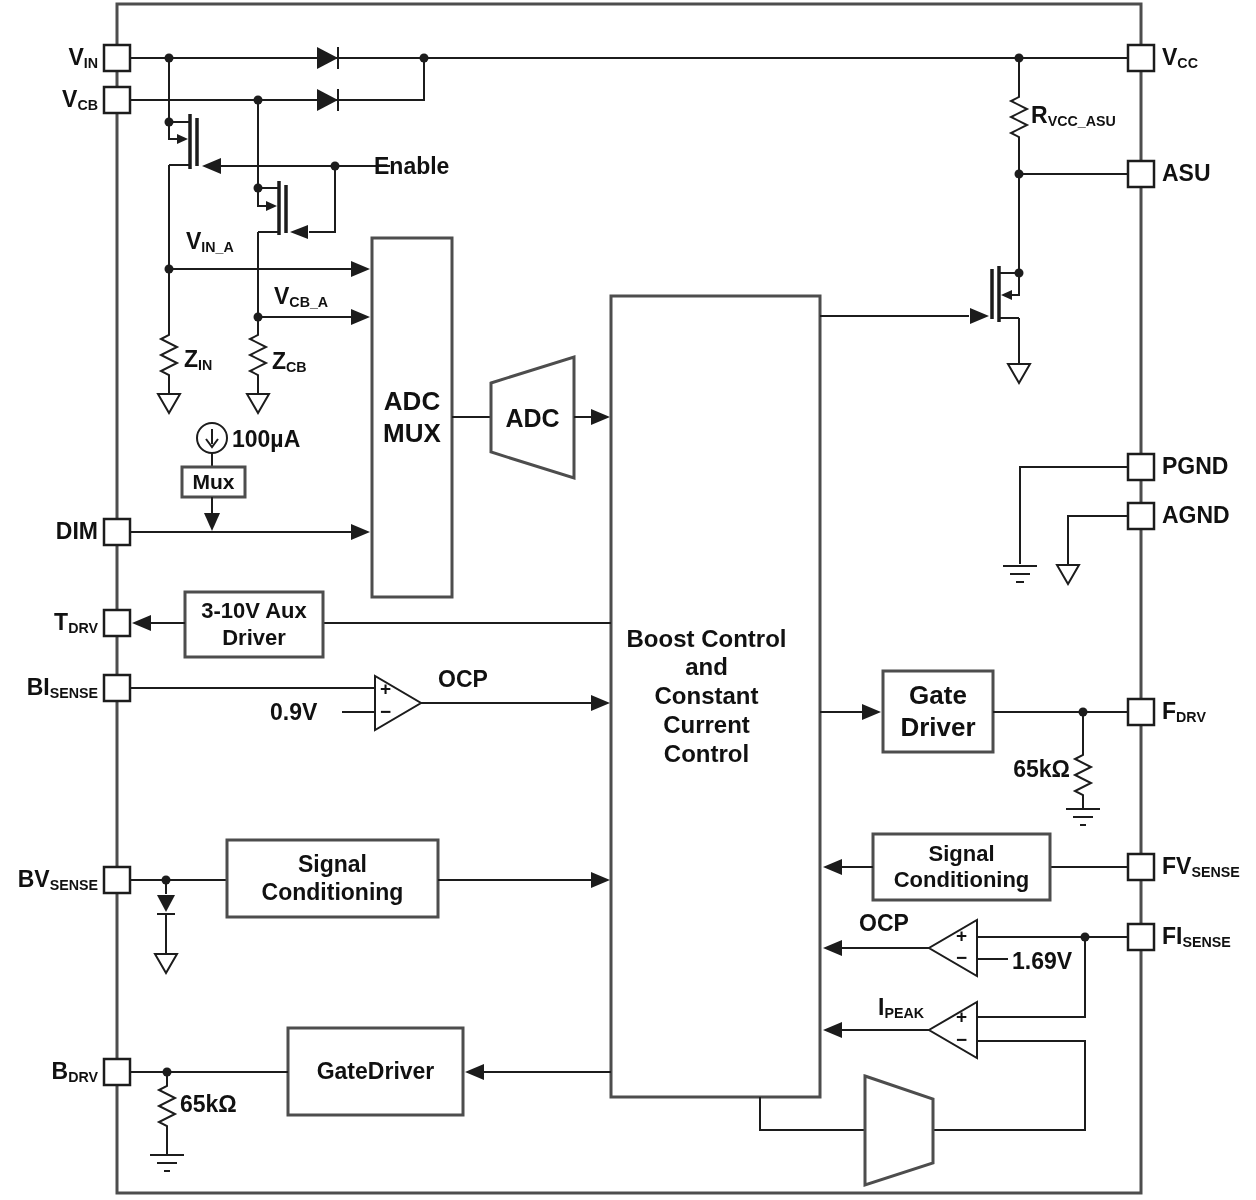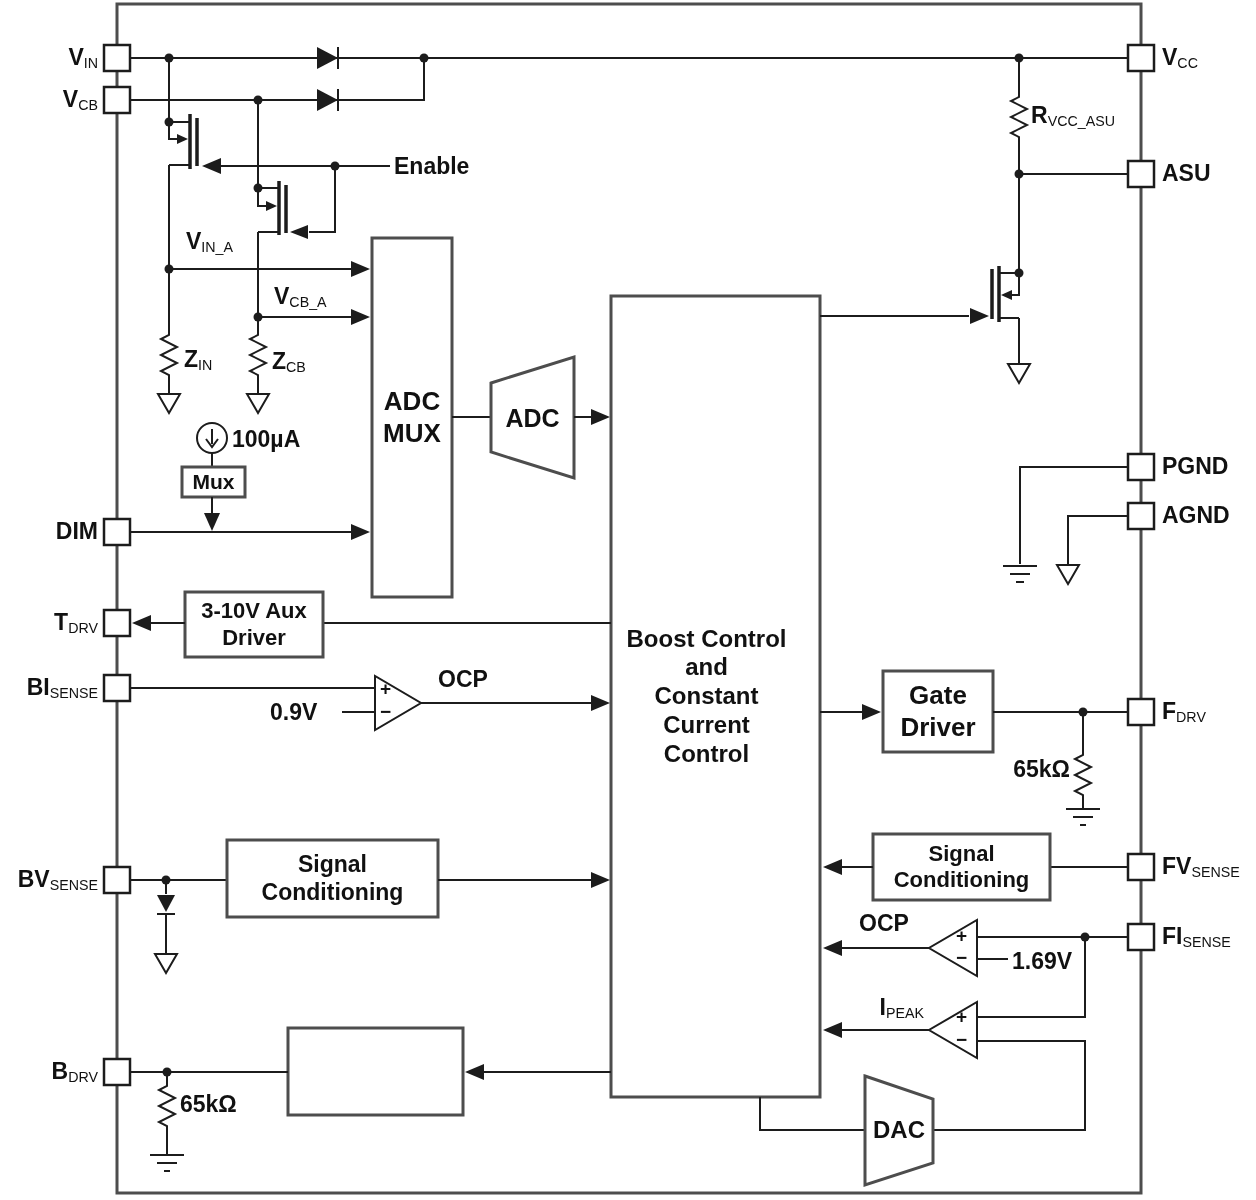--- a/index.html
+++ b/index.html
@@ -19,21 +19,21 @@
   .border{stroke:var(--block-border);stroke-width:3;fill:none;}
   .blockbox{stroke:var(--block-border);stroke-width:3;fill:#ffffff;}
   .pinbox{stroke:var(--wire);stroke-width:2.5;fill:#ffffff;}
   .arrow{fill:var(--wire);stroke:none;}
   .dot{fill:var(--wire);stroke:none;}
   .opentri{fill:#ffffff;stroke:var(--wire);stroke-width:2;}
   .diode{fill:var(--wire);stroke:none;}
   .lbl{position:absolute;font-weight:bold;font-size:23px;line-height:30px;height:30px;white-space:nowrap;}
   .pl{left:2px;width:96px;text-align:right;}
   .pr{left:1162px;text-align:center;}
-  .sub{font-size:0.62em;vertical-align:-0.22em;font-weight:normal;}
+  .sub{font-size:0.62em;vertical-align:-0.22em;font-weight:bold;}
   .blk{position:absolute;display:flex;align-items:center;justify-content:center;
        text-align:center;font-weight:bold;white-space:pre-line;line-height:1.2;}
   .sign{position:absolute;font-weight:bold;font-size:19px;line-height:19px;}
 </style>
 </head>
 <body>
 
 <div id="stage">
 
 <svg width="1256" height="1200" viewBox="0 0 1256 1200">
@@ -290,21 +290,21 @@
 <div class="lbl pl" style="top:1056px"><span>B</span><span class="sub">DRV</span></div>
 
 <div class="lbl pr" style="top:42px"><span>V</span><span class="sub">CC</span></div>
 <div class="lbl pr" style="top:158px"><span>ASU</span><span class="sub"></span></div>
 <div class="lbl pr" style="top:451px"><span>PGND</span><span class="sub"></span></div>
 <div class="lbl pr" style="top:500px"><span>AGND</span><span class="sub"></span></div>
 <div class="lbl pr" style="top:696px"><span>F</span><span class="sub">DRV</span></div>
 <div class="lbl pr" style="top:851px"><span>FV</span><span class="sub">SENSE</span></div>
 <div class="lbl pr" style="top:921px"><span>FI</span><span class="sub">SENSE</span></div>
 
-<div class="lbl" style="left:394px;top:151px"><span>Enable</span></div>
+<div class="lbl" style="left:374px;top:151px"><span>Enable</span></div>
 <div class="lbl" style="left:186px;top:226px"><span>V</span><span class="sub">IN_A</span></div>
 <div class="lbl" style="left:274px;top:281px"><span>V</span><span class="sub">CB_A</span></div>
 <div class="lbl" style="left:184px;top:344px"><span>Z</span><span class="sub">IN</span></div>
 <div class="lbl" style="left:272px;top:346px"><span>Z</span><span class="sub">CB</span></div>
 <div class="lbl" style="left:232px;top:424px"><span>100µA</span></div>
 <div class="lbl" style="left:1031px;top:100px"><span>R</span><span class="sub">VCC_ASU</span></div>
 <div class="lbl" style="left:270px;top:697px;width:68px;text-align:left"><span>0.9V</span></div>
 <div class="lbl" style="left:433px;top:664px;width:60px;text-align:center"><span>OCP</span></div>
 <div class="lbl" style="left:180px;top:1089px"><span>65kΩ</span></div>
 <div class="lbl" style="left:998px;top:754px;width:72px;text-align:right"><span>65kΩ</span></div>
@@ -320,21 +320,21 @@
 Constant Current
 Control</div>
 <div class="blk" style="left:185px;top:592px;width:138px;height:65px;font-size:22px">3-10V Aux
 Driver</div>
 <div class="blk" style="left:883px;top:671px;width:110px;height:81px;font-size:26px">Gate
 Driver</div>
 <div class="blk" style="left:227px;top:840px;width:211px;height:77px;font-size:23px">Signal
 Conditioning</div>
 <div class="blk" style="left:873px;top:834px;width:177px;height:66px;font-size:22px">Signal
 Conditioning</div>
-<div class="blk" style="left:865px;top:1076px;width:68px;height:109px;font-size:24px">DAC</div>
+<div class="blk" style="left:288px;top:1028px;width:175px;height:87px;font-size:23px">GateDriver</div>
 <div class="blk" style="left:182px;top:467px;width:63px;height:30px;font-size:21px">Mux</div>
 
 <div class="sign" style="left:380px;top:679px">+</div>
 <div class="sign" style="left:380px;top:702px">−</div>
 <div class="sign" style="left:956px;top:926px">+</div>
 <div class="sign" style="left:956px;top:948px">−</div>
 <div class="sign" style="left:956px;top:1007px">+</div>
 <div class="sign" style="left:956px;top:1030px">−</div>
 
 </div>

